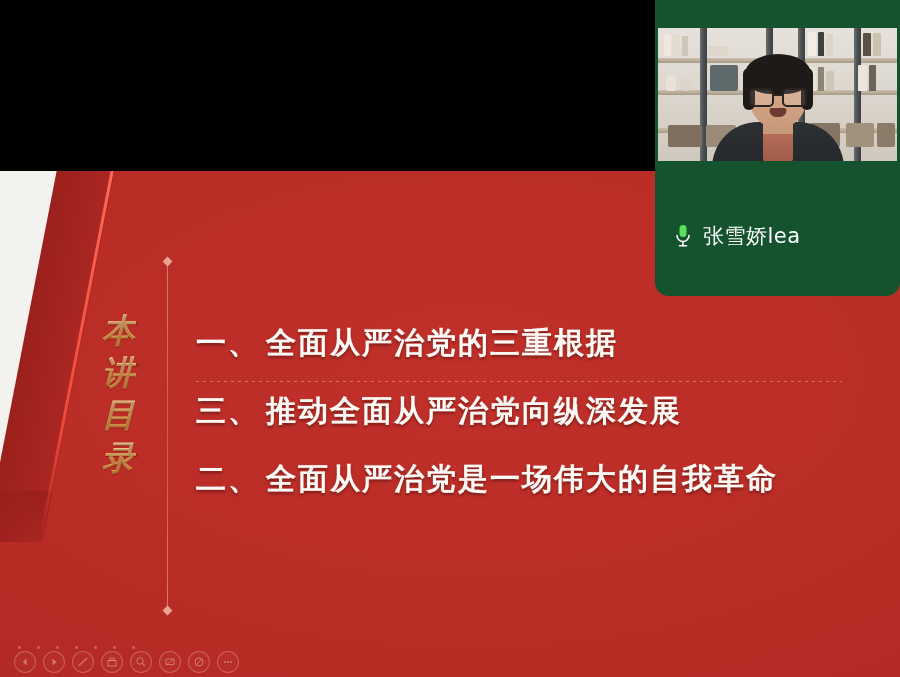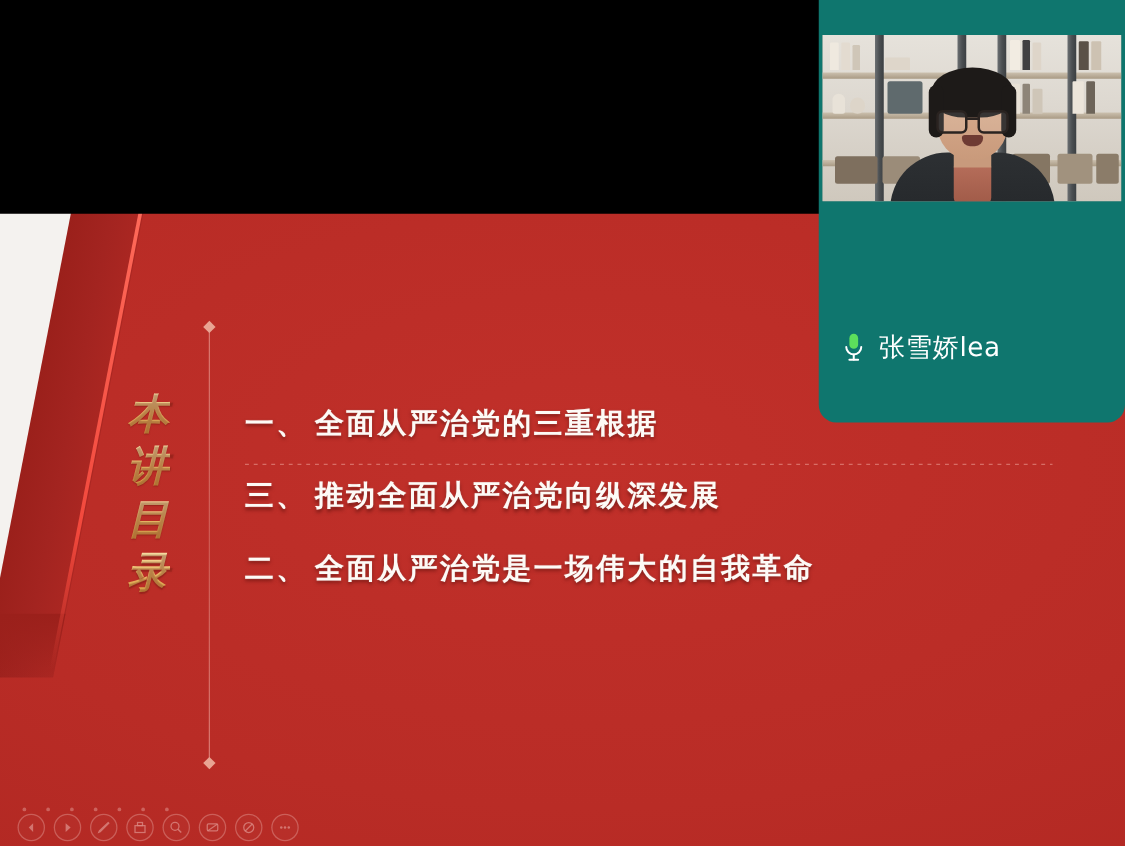--- a/index.html
+++ b/index.html
@@ -142,21 +142,21 @@
     left: 196px; top: 148px;
     width: 650px;
     z-index: 7;
   }
   .agenda-row {
     position: relative;
     padding: 5px 0 22px 0;
   }
   .agenda-row .txt {
     font-family: "DejaVu Serif", "Liberation Serif", serif;
-    font-size: 23px;
+    font-size: 30px;
     font-weight: 700;
     color: #fdfaf6;
     letter-spacing: 2px;
     white-space: nowrap;
     text-shadow:
       0 2px 3px rgba(70,10,6,0.55),
       0 0 1px rgba(255,255,255,0.4);
   }
   .agenda-row .num { margin-right: 6px; }
   .agenda-row .sep {
@@ -204,22 +204,22 @@
     display: block;
     width: 3px; height: 3px;
     border-radius: 50%;
     background: rgba(255,220,214,0.9);
   }
 
   
   .video-tile {
     position: absolute;
     left: 655px; top: 0px;
-    width: 245px; height: 338px;
-    background: #0f766e;
+    width: 245px; height: 296px;
+    background: #14532d;
     border-bottom-left-radius: 14px;
     border-bottom-right-radius: 14px;
     overflow: hidden;
     z-index: 10;
   }
 
   .video-feed {
     position: absolute;
     left: 3px; top: 28px;
     width: 239px; height: 133px;

